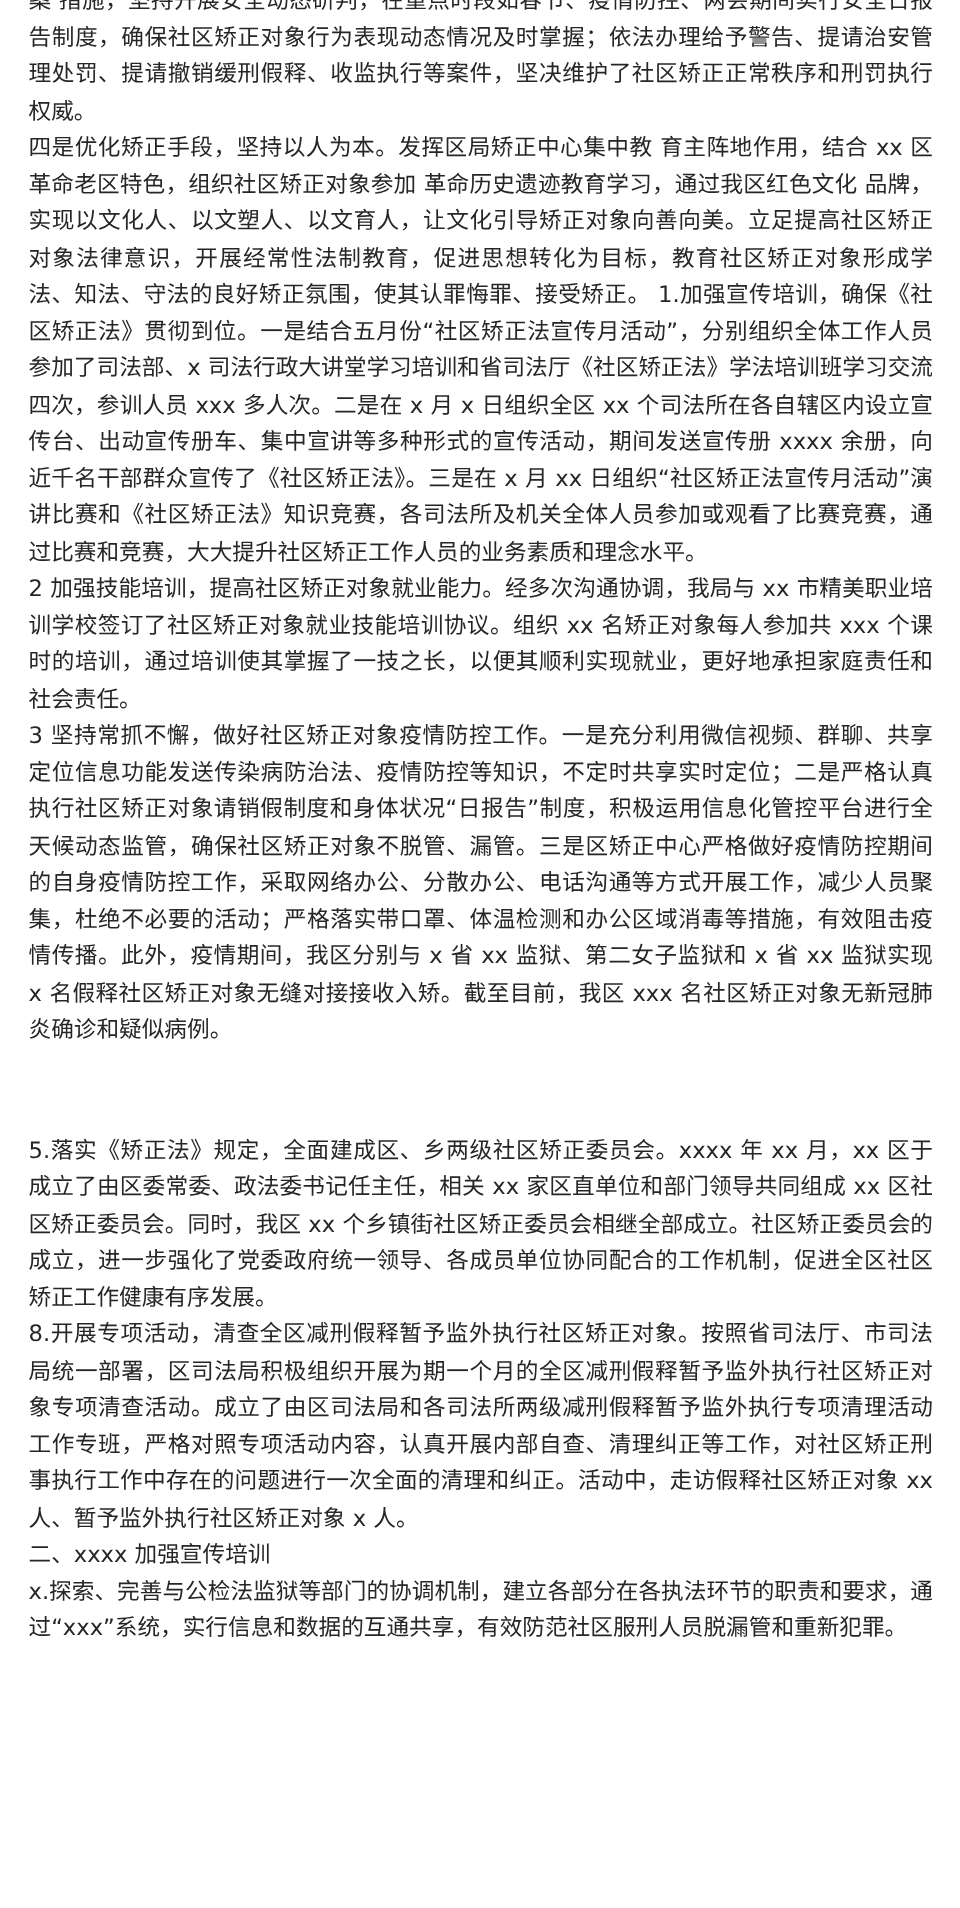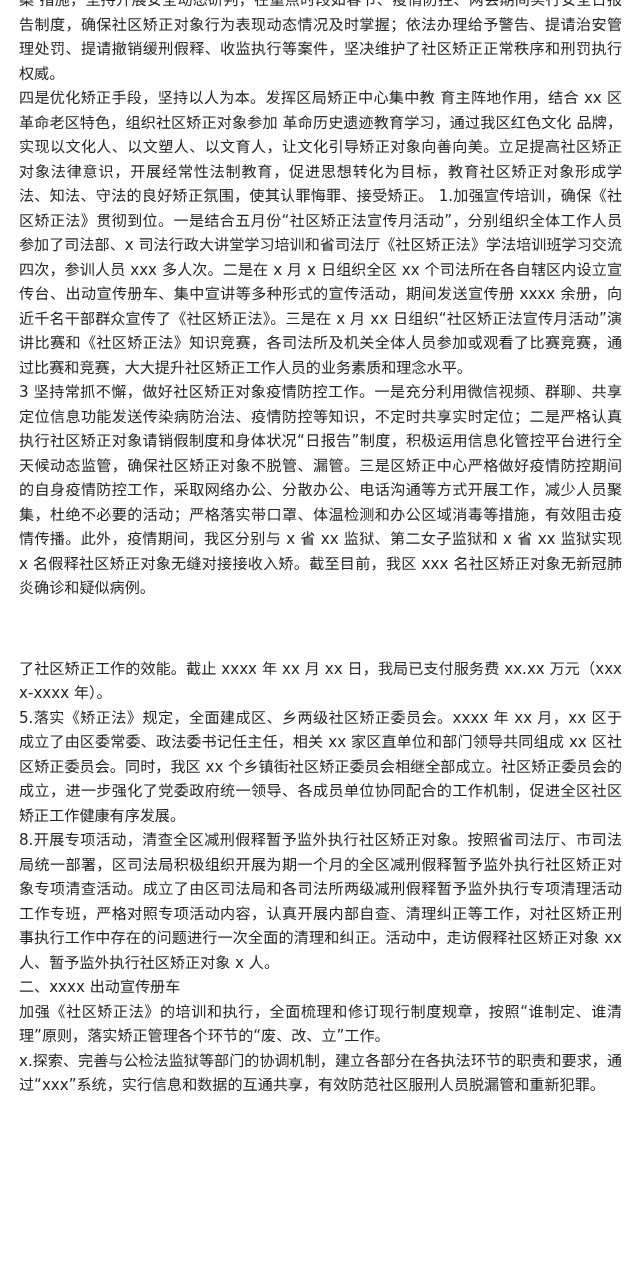--- a/index.html
+++ b/index.html
@@ -53,32 +53,31 @@
 </head>
 <body>
 
 <div class="page">
   <div class="doc-body">
 
     <p class="para clip-top">案  措施，坚持开展安全动态研判，在重点时段如春节、疫情防控、两会期间实行安全日报告制度，确保社区矫正对象行为表现动态情况及时掌握；依法办理给予警告、提请治安管理处罚、提请撤销缓刑假释、收监执行等案件，坚决维护了社区矫正正常秩序和刑罚执行权威。</p>
 
     <p class="para">四是优化矫正手段，坚持以人为本。发挥区局矫正中心集中教  育主阵地作用，结合 xx 区革命老区特色，组织社区矫正对象参加  革命历史遗迹教育学习，通过我区红色文化  品牌，实现以文化人、以文塑人、以文育人，让文化引导矫正对象向善向美。立足提高社区矫正对象法律意识，开展经常性法制教育，促进思想转化为目标，教育社区矫正对象形成学  法、知法、守法的良好矫正氛围，使其认罪悔罪、接受矫正。  1.加强宣传培训，确保《社区矫正法》贯彻到位。一是结合五月份“社区矫正法宣传月活动”，分别组织全体工作人员参加了司法部、x 司法行政大讲堂学习培训和省司法厅《社区矫正法》学法培训班学习交流四次，参训人员 xxx 多人次。二是在 x 月 x 日组织全区 xx 个司法所在各自辖区内设立宣传台、出动宣传册车、集中宣讲等多种形式的宣传活动，期间发送宣传册 xxxx 余册，向近千名干部群众宣传了《社区矫正法》。三是在 x 月 xx 日组织“社区矫正法宣传月活动”演讲比赛和《社区矫正法》知识竞赛，各司法所及机关全体人员参加或观看了比赛竞赛，通过比赛和竞赛，大大提升社区矫正工作人员的业务素质和理念水平。</p>
 
+    <p class="para">2 加强技能培训，提高社区矫正对象就业能力。经多次沟通协调，我局与 xx 市精美职业培训学校签订了社区矫正对象就业技能培训协议。组织 xx 名矫正对象每人参加共 xxx 个课时的培训，通过培训使其掌握了一技之长，以便其顺利实现就业，更好地承担家庭责任和社会责任。</p>
 
     <p class="para">3 坚持常抓不懈，做好社区矫正对象疫情防控工作。一是充分利用微信视频、群聊、共享定位信息功能发送传染病防治法、疫情防控等知识，不定时共享实时定位；二是严格认真执行社区矫正对象请销假制度和身体状况“日报告”制度，积极运用信息化管控平台进行全天候动态监管，确保社区矫正对象不脱管、漏管。三是区矫正中心严格做好疫情防控期间的自身疫情防控工作，采取网络办公、分散办公、电话沟通等方式开展工作，减少人员聚集，杜绝不必要的活动；严格落实带口罩、体温检测和办公区域消毒等措施，有效阻击疫情传播。此外，疫情期间，我区分别与 x 省 xx 监狱、第二女子监狱和 x 省 xx 监狱实现 x 名假释社区矫正对象无缝对接接收入矫。截至目前，我区 xxx 名社区矫正对象无新冠肺炎确诊和疑似病例。</p>
 
 
     <div class="page-gap"></div>
 
-    <p class="para">了社区矫正工作的效能。截止 xxxx 年 xx 月 xx 日，我局已支付服务费 xx.xx 万元（xxxx-xxxx 年）。</p>
 
     <p class="para">5.落实《矫正法》规定，全面建成区、乡两级社区矫正委员会。xxxx 年 xx 月，xx 区于成立了由区委常委、政法委书记任主任，相关 xx 家区直单位和部门领导共同组成 xx 区社区矫正委员会。同时，我区 xx 个乡镇街社区矫正委员会相继全部成立。社区矫正委员会的成立，进一步强化了党委政府统一领导、各成员单位协同配合的工作机制，促进全区社区矫正工作健康有序发展。</p>
 
     <p class="para">8.开展专项活动，清查全区减刑假释暂予监外执行社区矫正对象。按照省司法厅、市司法局统一部署，区司法局积极组织开展为期一个月的全区减刑假释暂予监外执行社区矫正对象专项清查活动。成立了由区司法局和各司法所两级减刑假释暂予监外执行专项清理活动工作专班，严格对照专项活动内容，认真开展内部自查、清理纠正等工作，对社区矫正刑事执行工作中存在的问题进行一次全面的清理和纠正。活动中，走访假释社区矫正对象 xx 人、暂予监外执行社区矫正对象 x 人。</p>
 
-    <p class="para">二、xxxx 出动宣传册车</p>
+    <p class="para">二、xxxx 加强宣传培训</p>
 
-    <p class="para">加强《社区矫正法》的培训和执行，全面梳理和修订现行制度规章，按照“谁制定、谁清理”原则，落实矫正管理各个环节的“废、改、立”工作。</p>
 
     <p class="para">x.探索、完善与公检法监狱等部门的协调机制，建立各部分在各执法环节的职责和要求，通过“xxx”系统，实行信息和数据的互通共享，有效防范社区服刑人员脱漏管和重新犯罪。</p>
 
   </div>
 </div>
 
 </body></html>

